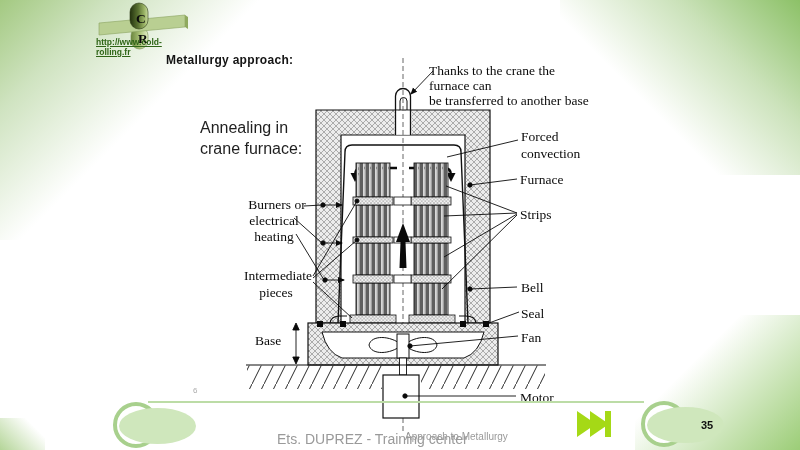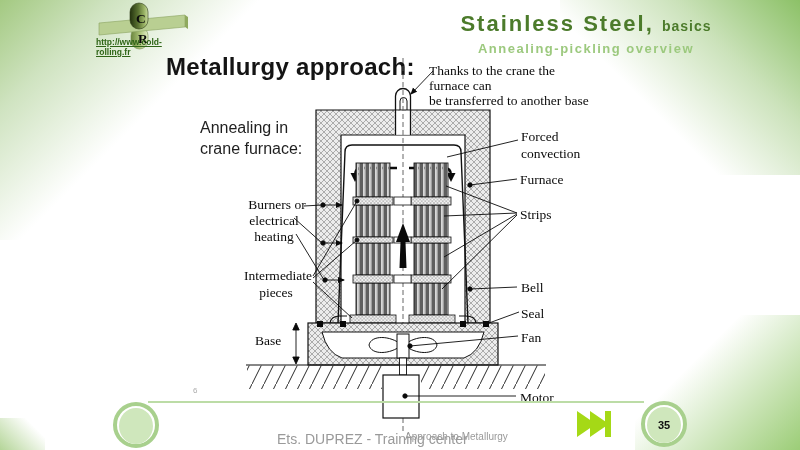--- a/index.html
+++ b/index.html
@@ -14,30 +14,30 @@
     background:linear-gradient(315deg,#9ccd77 0%,rgba(255,255,255,0) 65%);}
   .corner.bl{left:0;top:418px;width:45px;height:32px;
     background:linear-gradient(45deg,#b4d598 0%,rgba(255,255,255,0) 75%);}
   .logo{position:absolute;left:96px;top:2px;width:95px;height:48px;}
   .logo-url{position:absolute;left:96px;top:37px;width:95px;
     font-size:8.5px;font-weight:bold;color:#2f6517;text-decoration:underline;cursor:pointer;}
   .hdr{position:absolute;left:450px;top:12px;width:272px;text-align:center;}
   .hdr-title{font-size:22px;font-weight:bold;letter-spacing:2px;color:#4c7b2b;line-height:24px;}
   .hdr-title .suffix{font-size:14px;letter-spacing:1px;}
   .hdr-sub{margin-top:3px;font-size:13px;font-weight:bold;letter-spacing:1.5px;color:#9cc97e;}
-  .heading{position:absolute;left:166px;top:53px;font-size:24px;font-weight:bold;color:#141414;letter-spacing:.3px;text-align:right;}
+  .heading{position:absolute;left:166px;top:53px;font-size:12px;font-weight:bold;color:#141414;letter-spacing:.3px;text-align:right;}
   .intro{position:absolute;left:200px;top:117px;font-size:16px;color:#1f1f1f;line-height:21px;}
   .footer-credit{position:absolute;left:277px;top:431px;font-size:14px;color:#9a9a9a;}
   .footer-section{position:absolute;left:405px;top:431px;font-size:10px;color:#9a9a9a;}
   .stray{position:absolute;left:193px;top:386px;font-size:8px;color:#ababab;}
   .deco-line{position:absolute;left:148px;top:401px;width:496px;height:2px;background:#bcdca6;}
   .deco-circle{position:absolute;width:38px;height:38px;border-radius:50%;border:4px solid #a8d08d;background:#fff;}
   .deco-circle .inner{position:absolute;left:2px;top:2px;width:34px;height:36px;border-radius:50%;
     background:#cfe7bc;display:flex;align-items:center;justify-content:center;
-    font-size:11px;font-weight:bold;color:#111;}
+    font-size:11px;font-weight:bold;color:#111;padding-left:43px;}
   .deco-circle.left{left:113px;top:402px;}
   .deco-circle.right{left:641px;top:401px;}
   .ff{position:absolute;left:577px;top:409px;width:36px;height:30px;cursor:pointer;}
   svg text{font-family:"Liberation Serif",serif;font-size:13.5px;fill:#0a0a0a;}
   .diagram{position:absolute;left:0;top:0;}
 </style>
 </head>
 <body>
 
 <div class="slide">
@@ -63,27 +63,20 @@
     </defs>
     <rect x="35" y="25" width="17" height="22" rx="8.5" fill="url(#rollBot)" stroke="#71894a" stroke-width="0.6"></rect>
     <text x="42" y="41" font-size="8" font-weight="bold" fill="#3c5a1a" font-family="Liberation Sans, sans-serif">R</text>
     <polygon points="3,21 89,13 89,25 3,33" fill="#b9cf92" stroke="#8aa35f" stroke-width="0.6"></polygon>
     <polygon points="89,13 92,15 92,27 89,25" fill="#8fa95e"></polygon>
     <rect x="34" y="1" width="18" height="26" rx="9" fill="url(#rollTop)" stroke="#2c3b14" stroke-width="0.6"></rect>
     <text x="40" y="21" font-size="9" font-weight="bold" fill="#cfe3a8" font-family="Liberation Sans, sans-serif">C</text>
   </svg>
   <div class="logo-url">http://www.cold-rolling.fr</div>
 
-  <div class="hdr">
-    <div class="hdr-title">
-      <span>Stainless Steel,</span>
-      <span class="suffix">basics</span>
-    </div>
-    <div class="hdr-sub">Annealing-pickling overview</div>
-  </div>
 
   <div class="heading">Metallurgy approach:</div>
   <div class="intro">
     <div>Annealing in</div>
     <div>crane furnace:</div>
   </div>
 
   <svg class="diagram" width="800" height="450" viewBox="0 0 800 450">
     <defs>
       <pattern id="hatch" width="6" height="6" patternUnits="userSpaceOnUse">

